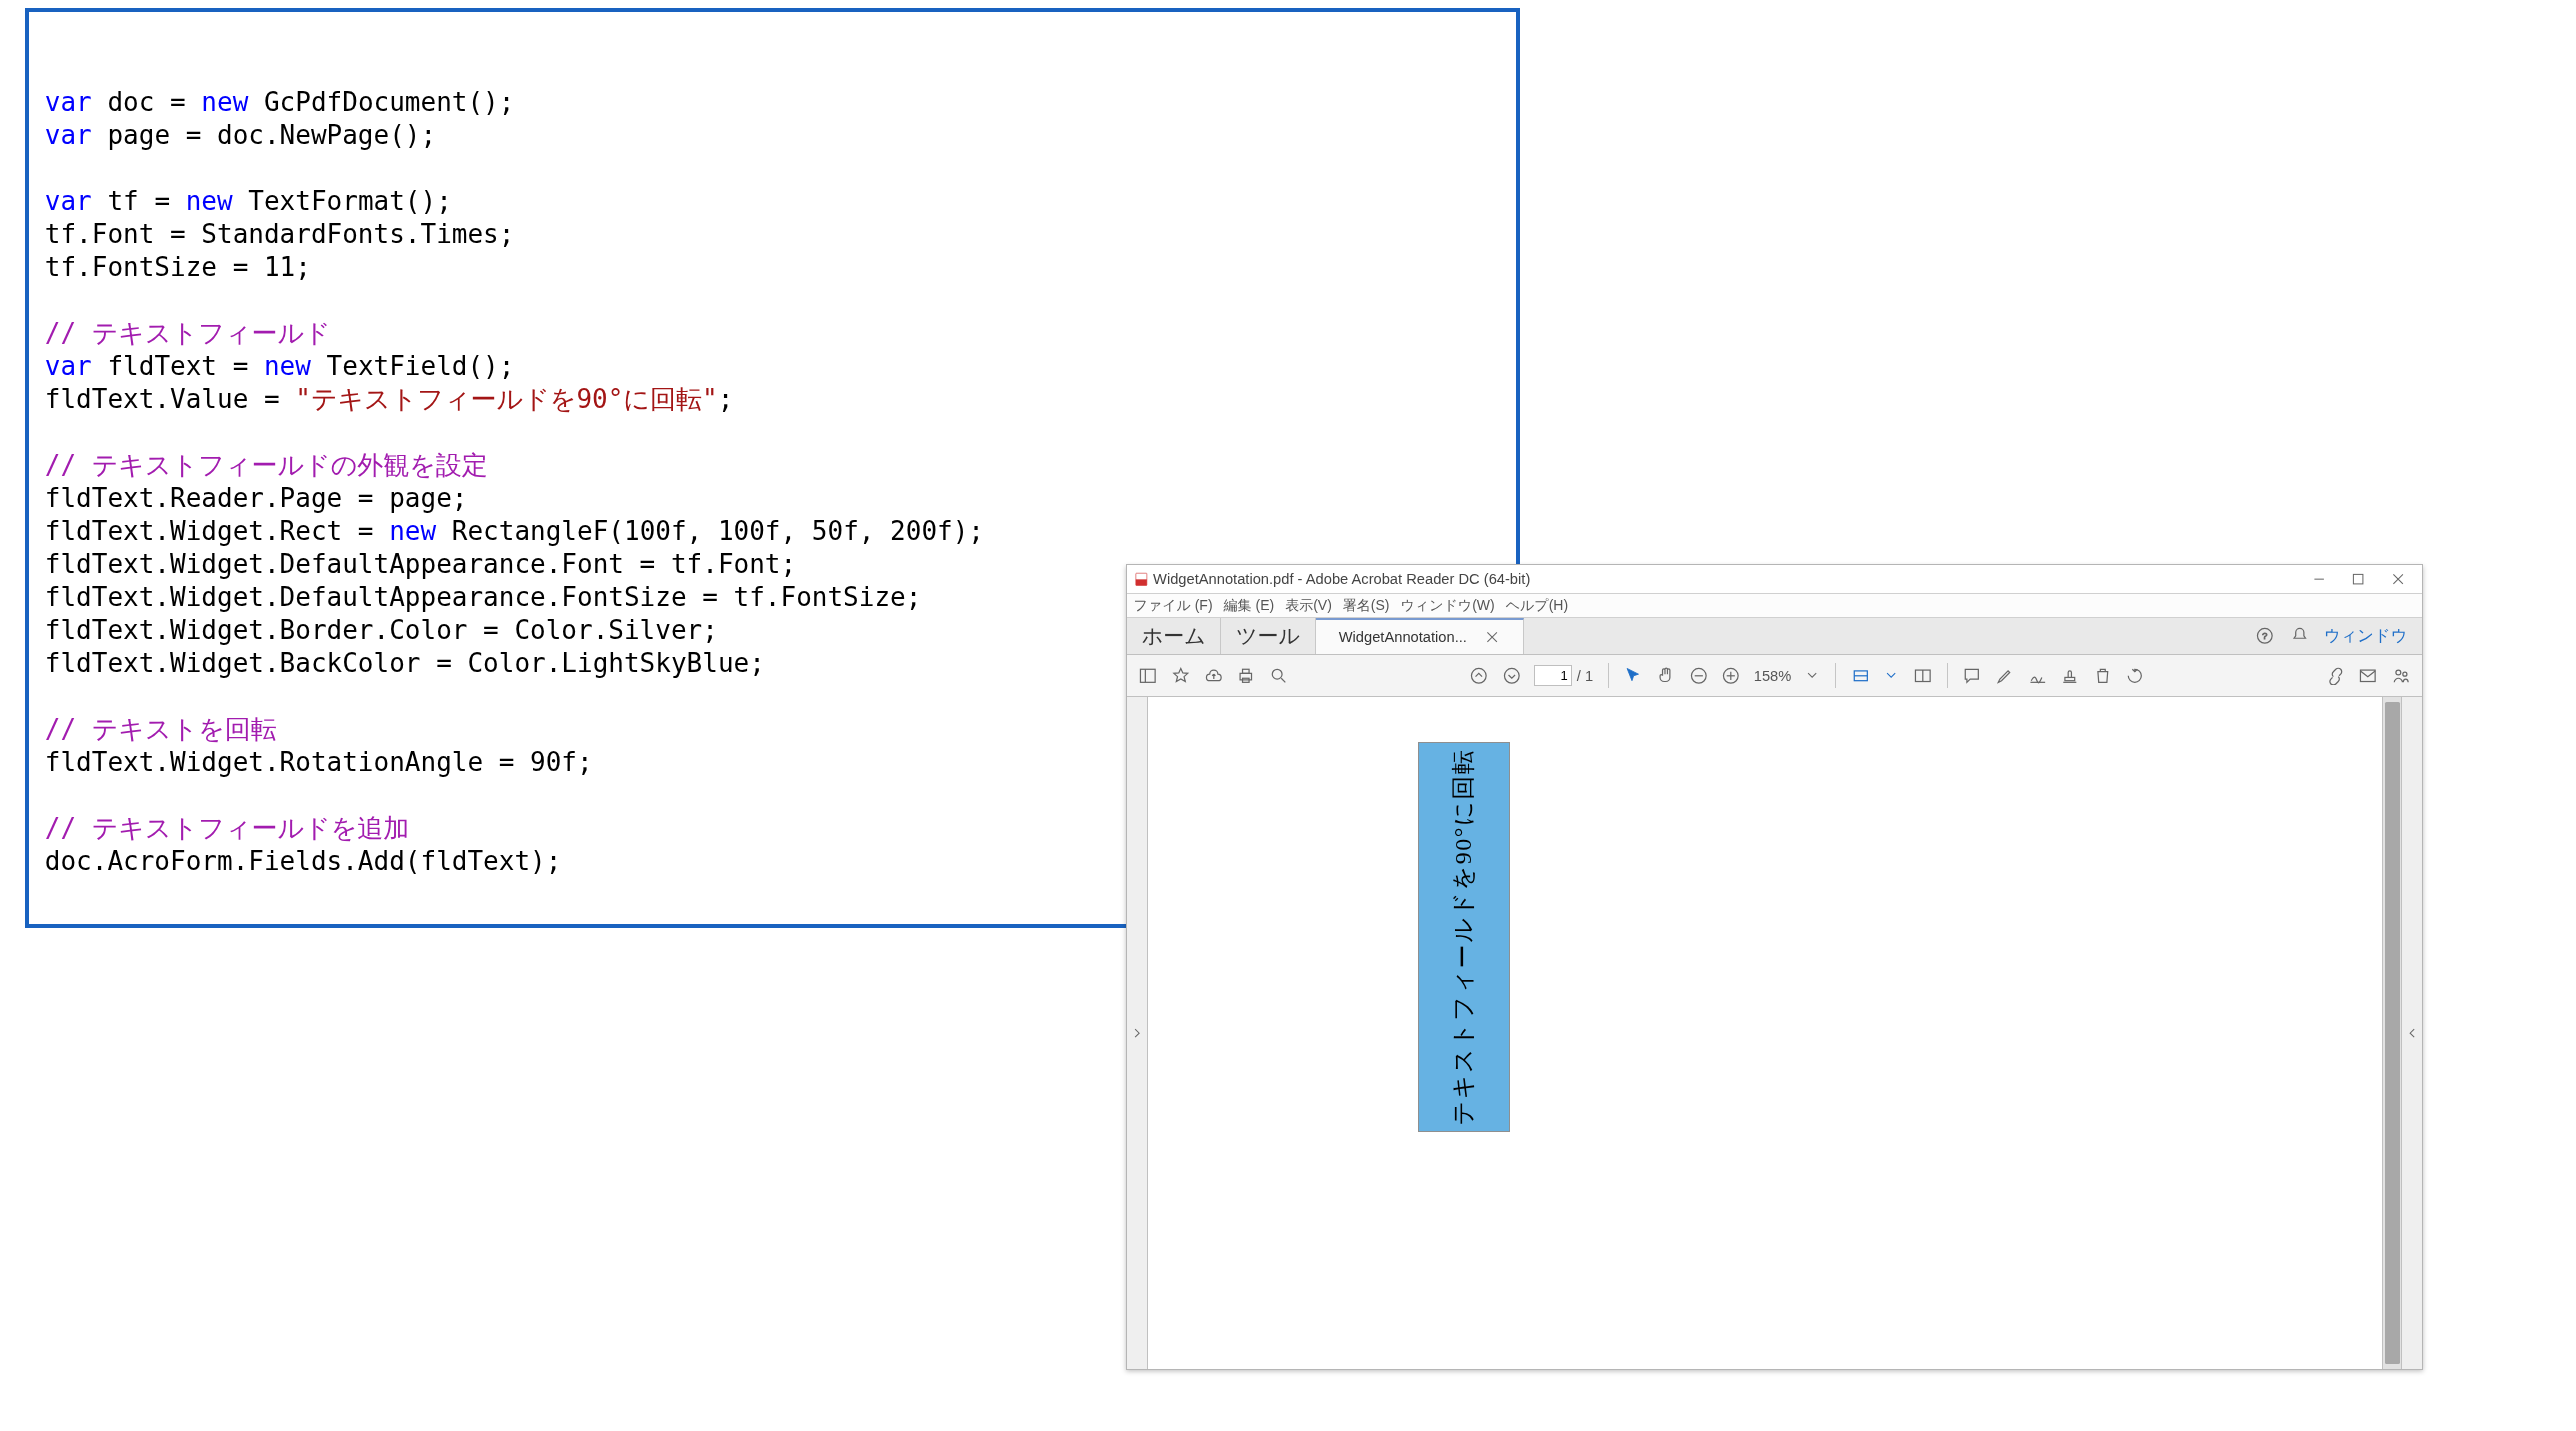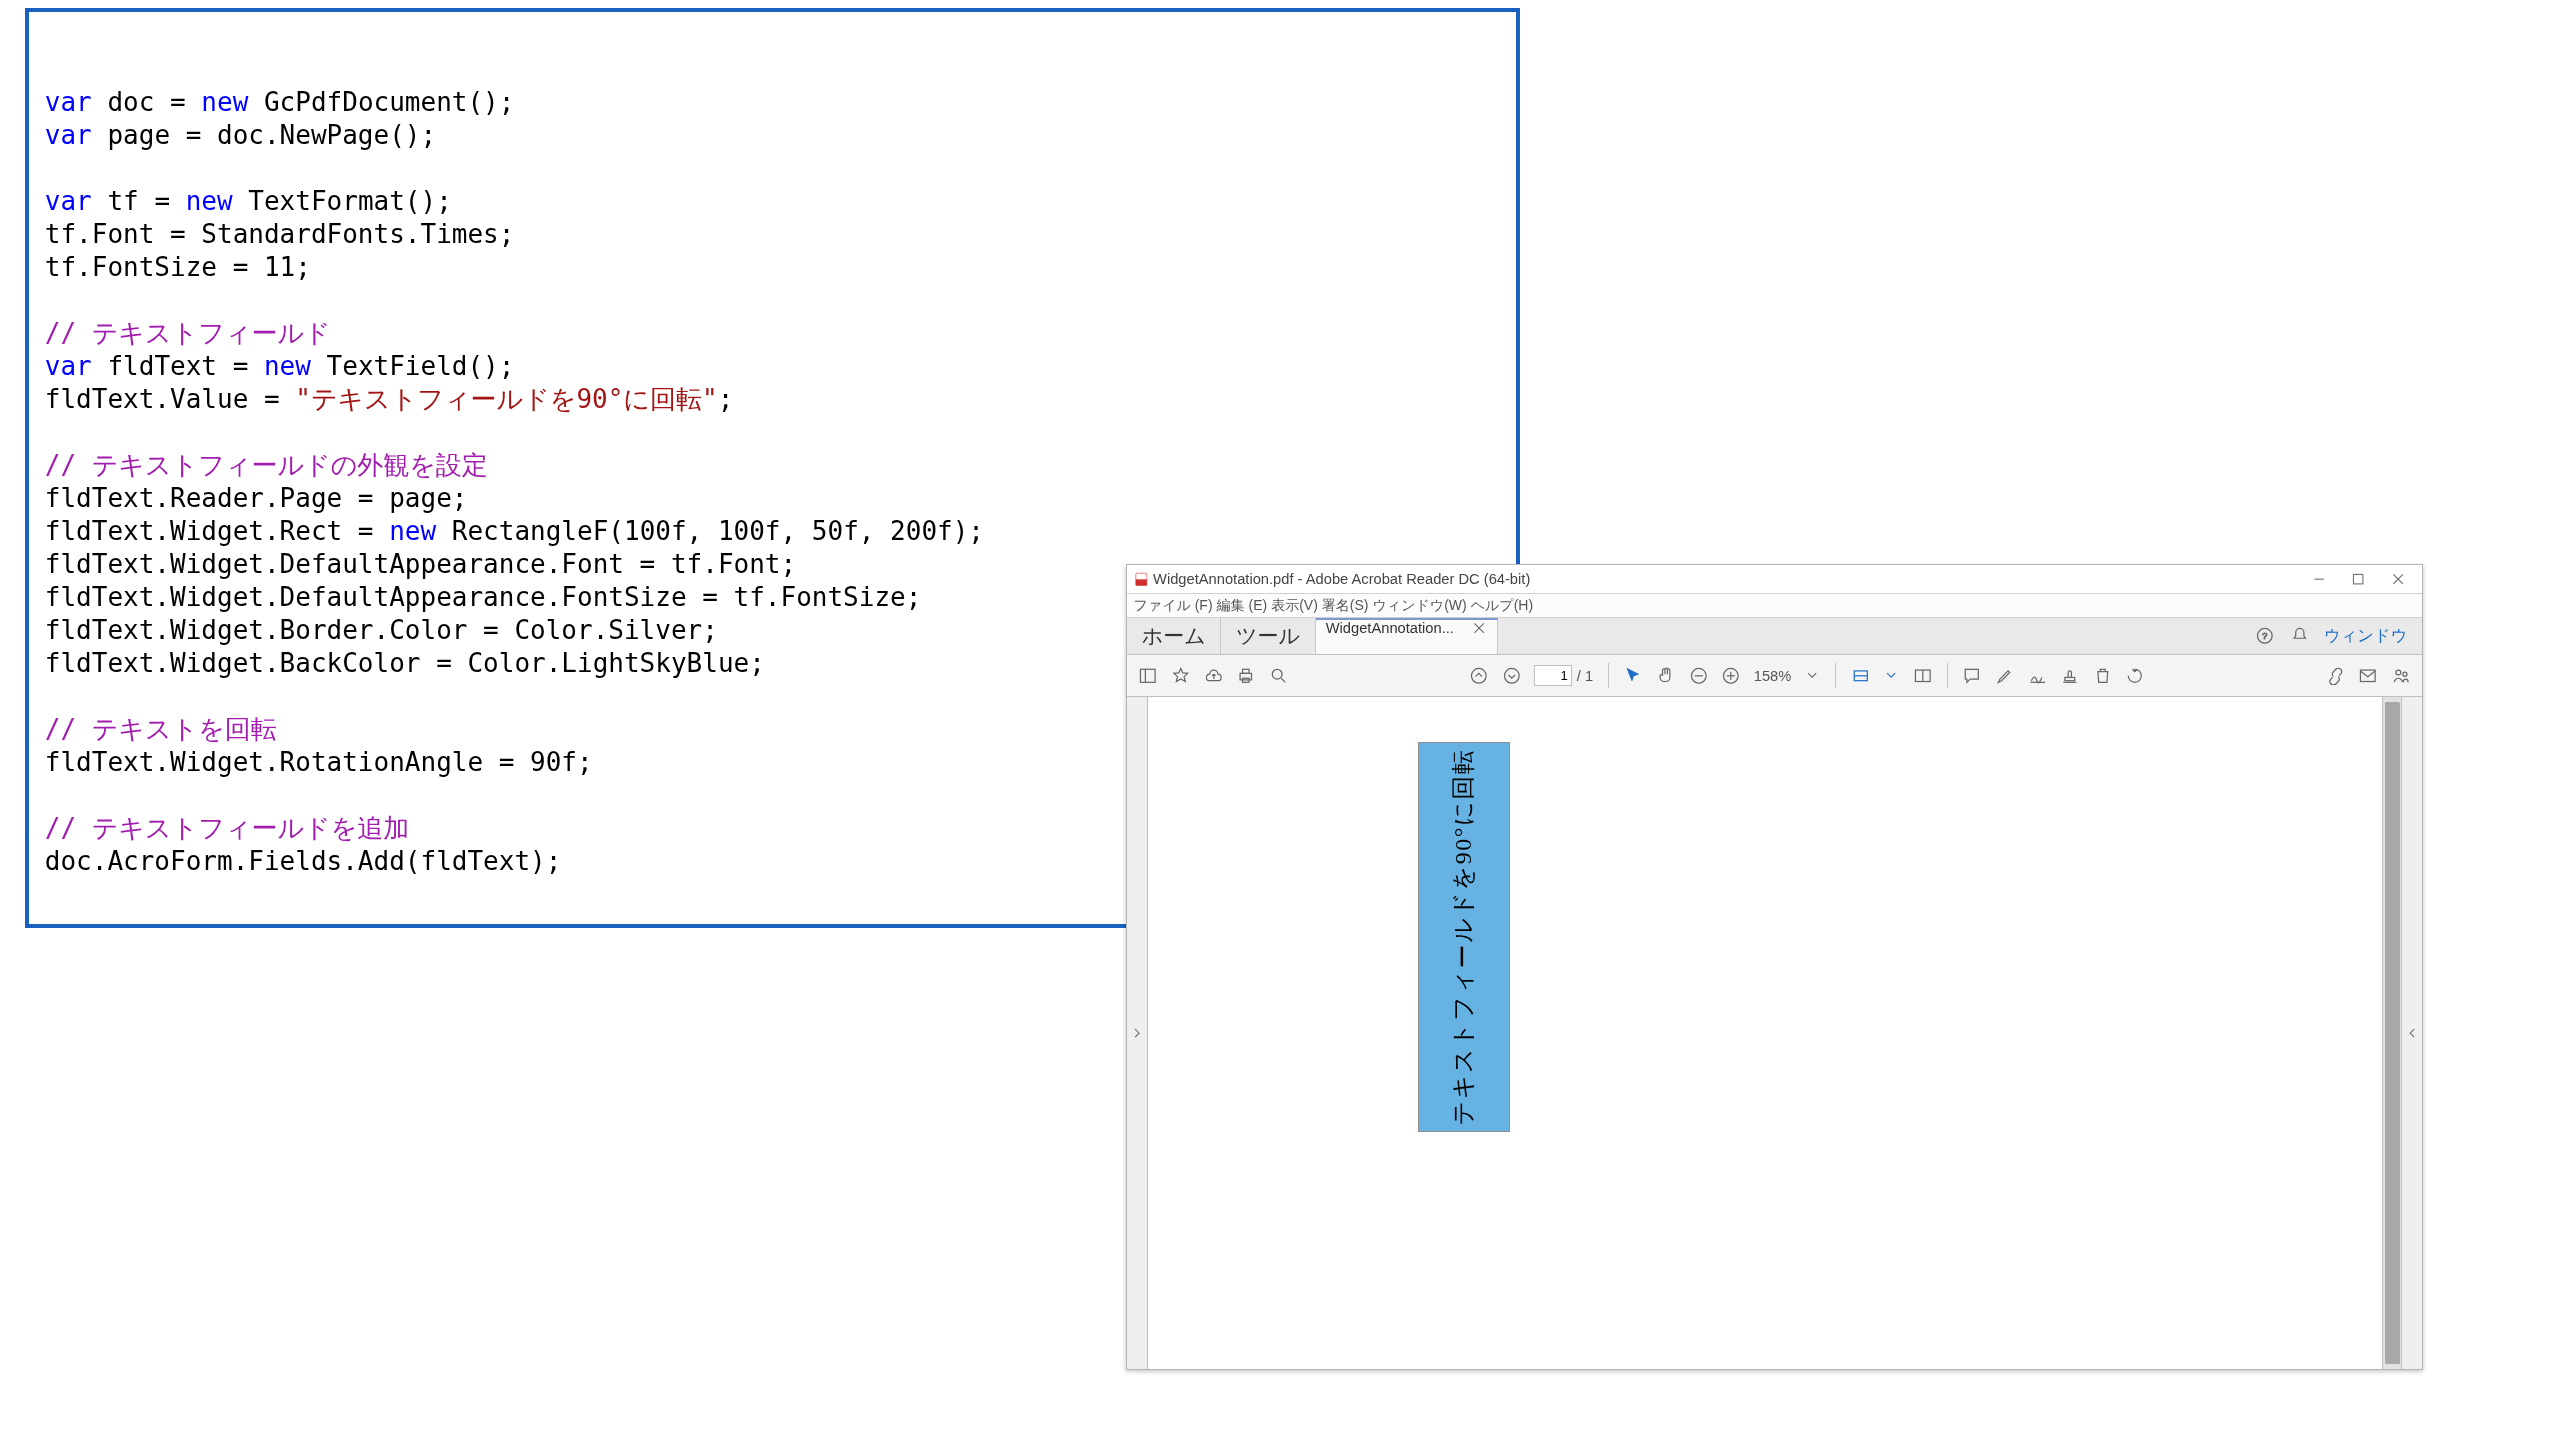--- a/index.html
+++ b/index.html
@@ -74,39 +74,39 @@
   
   .acro-menu {
     height: 23px;
     display: flex;
     align-items: center;
     padding: 0 6.5px;
     font-size: 14px;
     color: #555;
     background: #fcfcfc;
     border-bottom: 0.8px solid #d0d0d0;
-    gap: 4px;
+    gap: 11px;
   }
   
   .acro-tabs {
     height: 36px;
     display: flex;
     align-items: stretch;
     background: #e9e9e9;
     border-bottom: 0.8px solid #c0c0c0;
   }
   .tab-home, .tab-tool {
     display: flex; align-items: center;
     padding: 0 14.7px;
     border-right: 0.8px solid #c8c8c8;
     font-size: 21px;
   }
   .tab-doc {
-    display: flex; 
-    padding: 0 10px;
+    display: flex; align-items: center;
+    padding: 0 23px;
     background: #fafafa;
     border-top: 2.5px solid #799ad0;
     border-right: 0.8px solid #c8c8c8;
     font-size: 14.7px;
     gap: 17px;
   }
   .tabs-spacer { flex: 1; }
   .tabs-right {
     display: flex; align-items: center;
     gap: 14.7px; padding: 0 14.7px;

